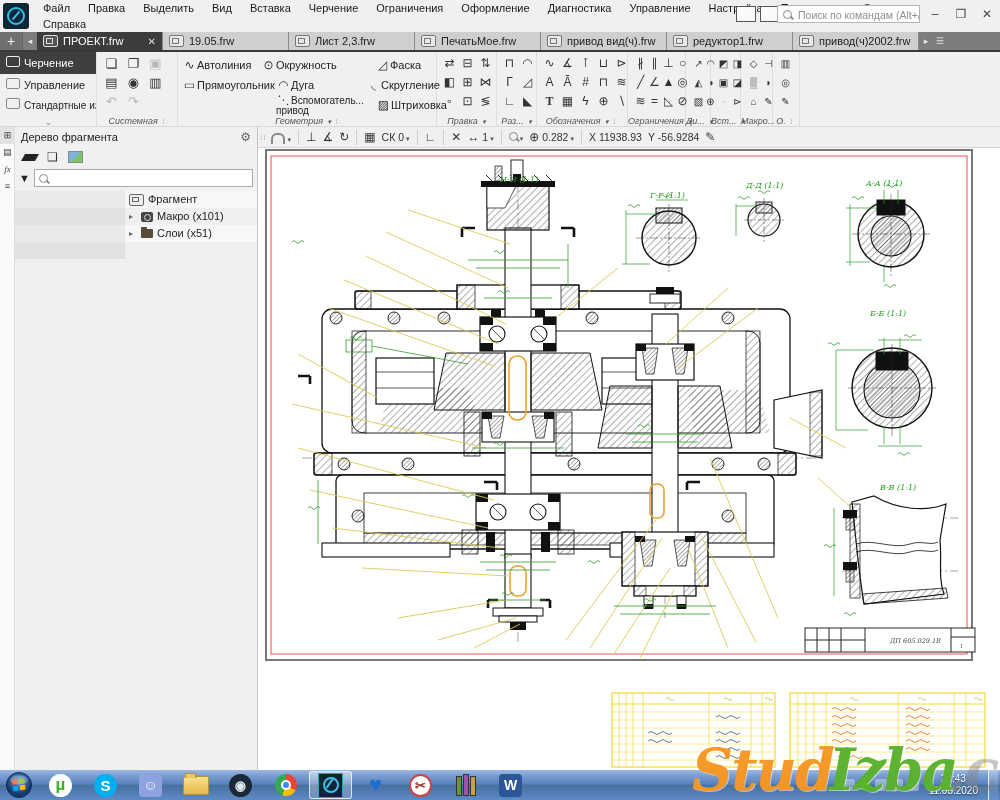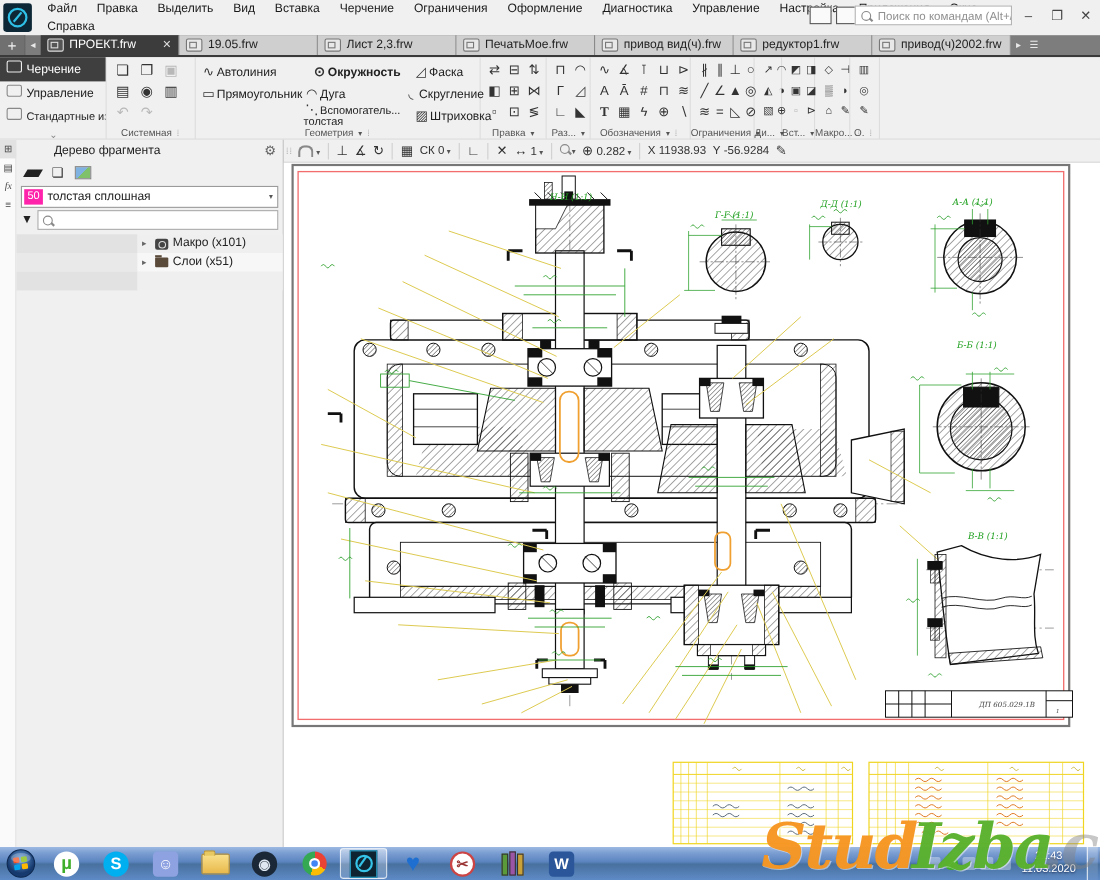--- a/index.html
+++ b/index.html
@@ -33,40 +33,40 @@
   
   #ribbon{position:absolute;top:52px;left:0;width:1000px;height:75px;background:#f0f0f0;border-bottom:1px solid #d8d8d8;box-sizing:border-box;}
   #modes{position:absolute;top:0;left:0;width:97px;height:75px;border-right:1px solid #ddd;box-sizing:border-box;}
   .mode{height:22px;line-height:22px;font-size:11px;color:#222;padding-left:6px;white-space:nowrap;overflow:hidden;}
   .mode .mi{display:inline-block;width:12px;height:9px;border:1px solid #888;border-radius:2px;margin-right:4px;}
   .mode.active{background:#3f3f3f;color:#fff;}
   .mode.active .mi{border-color:#eee;}
   .mode.two{height:26px;line-height:12px;font-size:10px;padding-top:2px;box-sizing:border-box;}
   #modechev{position:absolute;bottom:0;left:0;width:97px;text-align:center;font-size:9px;color:#888;}
   .pg{position:absolute;top:0;height:75px;border-right:1px solid #ddd;box-sizing:border-box;}
-  .pg-label{position:absolute;bottom:1px;left:0;right:0;text-align:center;font-size:9px;color:#555;white-space:nowrap;}
+  .pg-label{position:absolute;bottom:1px;left:0;right:0;text-align:center;font-size:9px;color:#555;white-space:nowrap;font-style:italic;}
   .ig{position:absolute;top:2px;left:3px;display:grid;grid-auto-rows:19px;color:#333;font-size:12px;}
   .ig span{width:19px;text-align:center;line-height:19px;}
   .dim{color:#b8b8b8;}
   .tool{position:absolute;height:22px;line-height:22px;font-size:11px;color:#222;white-space:nowrap;}
   .tool .ti{display:inline-block;width:15px;text-align:center;color:#333;font-size:12px;}
   .tool.two{line-height:10px;font-size:10px;padding-top:1px;}
   
   #tb2{position:absolute;top:127px;left:258px;width:742px;height:21px;background:#f0f0f0;border-bottom:1px solid #d4d4d4;box-sizing:border-box;display:flex;align-items:center;font-size:10.5px;color:#333;}
   #tb2 .sep{width:1px;height:15px;background:#cfcfcf;margin:0 4px;}
   #tb2 .it{padding:0 3px;white-space:nowrap;}
   #tb2 .glyph{font-size:12px;}
   .dd{font-size:7px;color:#555;margin-left:2px;}
   .grip{color:#aaa;font-size:8px;letter-spacing:1px;margin:0 2px;}
   .magnet{display:inline-block;width:10px;height:9px;border:2px solid #888;border-bottom:none;border-radius:6px 6px 0 0;position:relative;top:2px;}
   
   #leftstrip{position:absolute;top:127px;left:0;width:15px;height:643px;background:#fafafa;border-right:1px solid #ddd;box-sizing:border-box;}
   #leftstrip div{width:15px;height:17px;text-align:center;font-size:9px;color:#444;line-height:17px;}
   #sidepanel{position:absolute;top:127px;left:15px;width:243px;height:643px;background:#f0f0f0;border-right:1px solid #c4c4c4;box-sizing:border-box;}
-  #ptitle{height:20px;line-height:20px;font-size:11px;color:#222;padding-left:6px;position:relative;margin-left:28px;}
+  #ptitle{height:20px;line-height:20px;font-size:11px;color:#222;padding-left:6px;position:relative;}
   #ptitle .gear{position:absolute;right:6px;top:0;color:#666;font-size:12px;}
   #picons{height:20px;display:flex;align-items:center;gap:10px;padding-left:8px;}
   .pic1{width:14px;height:7px;background:#222;transform:skewX(-30deg);}
   .pic2{font-size:12px;color:#333;}
   .pic3{width:13px;height:10px;background:linear-gradient(135deg,#7fb2e0 50%,#7fc06a 50%);border:1px solid #888;}
   #styledrop{margin:2px 4px;height:18px;background:#fff;border:1px solid #9a9a9a;display:flex;align-items:center;font-size:11px;color:#222;position:relative;}
   #stylenum{background:#ff22aa;color:#fff;font-size:10px;padding:0 3px;margin:0 4px 0 2px;line-height:14px;}
   #styledrop .dd{position:absolute;right:4px;}
   #filterrow{margin:2px 4px;height:18px;display:flex;align-items:center;gap:4px;}
   .funnel{color:#222;font-size:11px;}
@@ -194,23 +194,23 @@
         <span class="dim">↷</span>
         <span></span>
     </div>
     <div class="pg-label"><span>Системная</span> <span class="grip">⁞</span></div>
   </div>
 
   <div class="pg" style="left:180px;width:257px;">
     <div class="tool" style="left:2px;top:2px;"><span class="ti">∿</span><span>Автолиния</span></div>
     <div class="tool" style="left:2px;top:22px;"><span class="ti">▭</span><span>Прямоугольник</span></div>
     <div class="tool" style="left:12px;top:42px;margin-top:40px;"><span class="ti">╱</span><span>Отрезок</span></div>
-    <div class="tool" style="left:103px;top:2px;font-weight:bold;"><span class="ti">⊙</span><span>Окружность</span></div>
+    <div class="tool" style="left:81px;top:2px;"><span class="ti">⊙</span><span>Окружность</span></div>
     <div class="tool" style="left:96px;top:22px;"><span class="ti">◠</span><span>Дуга</span></div>
-    <div class="tool two" style="left:96px;top:42px;width:88px;white-space:normal;"><span class="ti">⋱</span><span>Вспомогатель... толстая</span></div>
+    <div class="tool two" style="left:96px;top:42px;width:88px;white-space:normal;"><span class="ti">⋱</span><span>Вспомогатель... привод</span></div>
     <div class="tool" style="left:195px;top:2px;"><span class="ti">◿</span><span>Фаска</span></div>
     <div class="tool" style="left:186px;top:22px;"><span class="ti">◟</span><span>Скругление</span></div>
     <div class="tool" style="left:196px;top:42px;"><span class="ti">▨</span><span>Штриховка</span></div>
     <div class="pg-label"><span>Геометрия</span> <span class="dd">▾</span> <span class="grip">⁞</span></div>
   </div>
 
   <div class="pg" style="left:437px;width:60px;">
     <div class="ig" style="grid-template-columns:repeat(3,18px);">
       <span>⇄</span>
         <span>⊟</span>
@@ -353,32 +353,34 @@
   <div>≡</div>
 </div>
 
 <div id="sidepanel">
   <div id="ptitle"><span>Дерево фрагмента</span><span class="gear">⚙</span></div>
   <div id="picons">
     <span class="pic1"></span>
     <span class="pic2">❏</span>
     <span class="pic3"></span>
   </div>
-  <div id="styledrop">
-    <span id="stylenum">50</span>
-    <span>толстая сплошная</span>
-    <span class="dd">▾</span>
-  </div>
   <div id="filterrow">
     <span class="funnel">▼</span>
     <div id="psearch">
         <span class="mag" style="left:4px;top:4px;"></span>
       </div>
   </div>
   <div class="tree">
+    <div class="trow">
+        <div class="lpad"></div>
+        <div class="body">
+          <span class="fico"></span>
+          <span>Фрагмент</span>
+        </div>
+      </div>
     <div class="trow alt">
         <div class="lpad"></div>
         <div class="body">
           <span class="tw">▸</span>
           <span class="mico"></span>
           <span>Макро (x101)</span>
         </div>
       </div>
     <div class="trow">
         <div class="lpad"></div>

